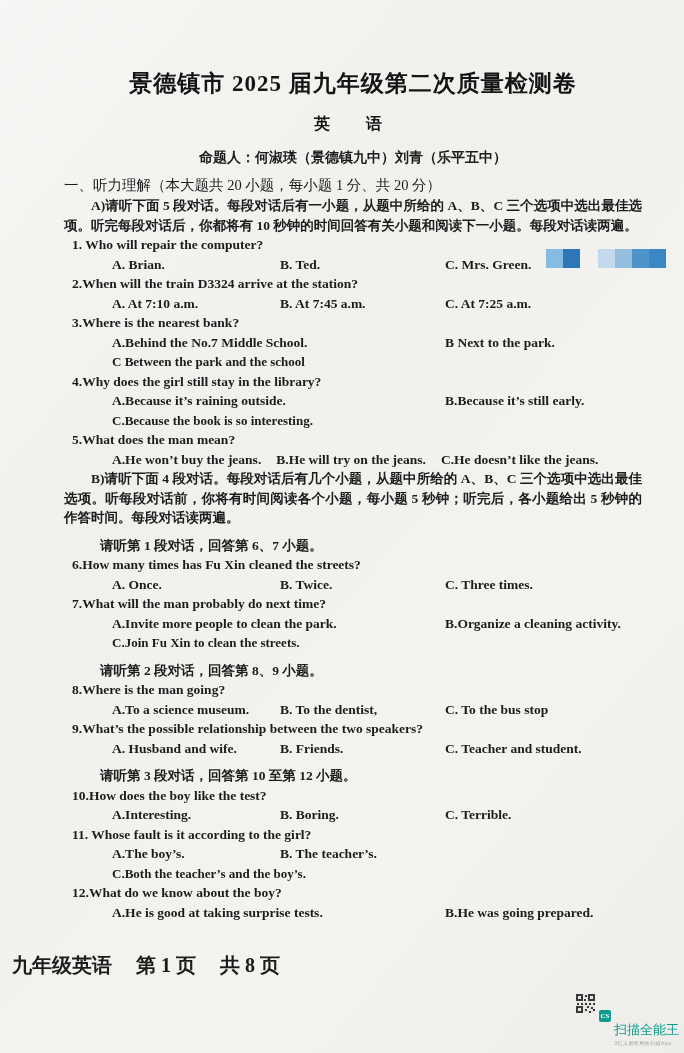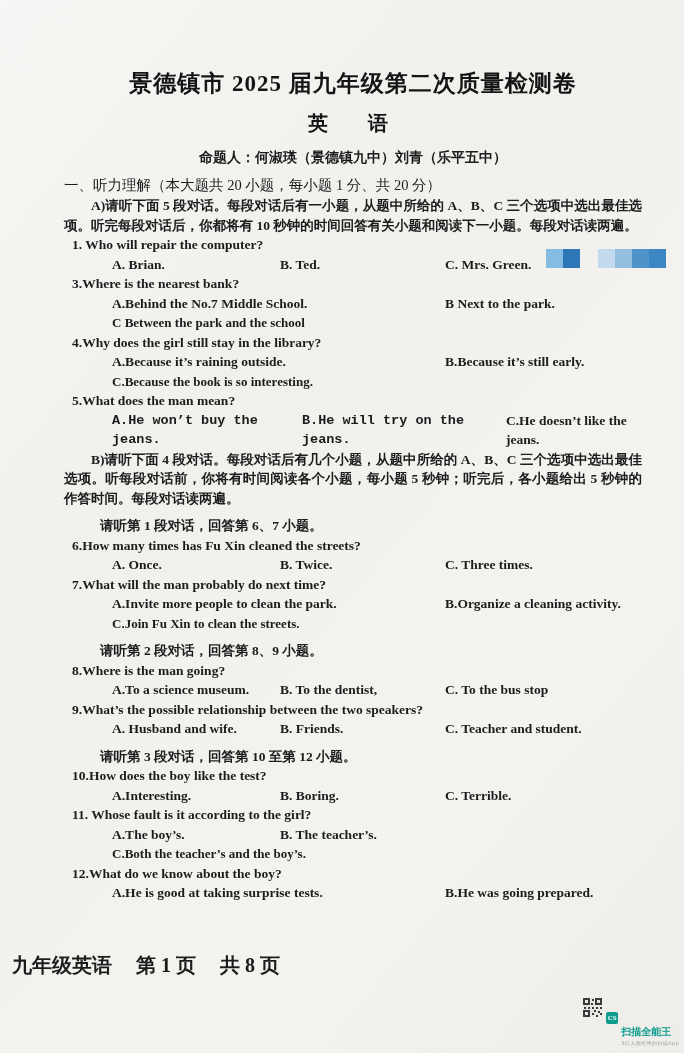--- a/index.html
+++ b/index.html
@@ -12,21 +12,21 @@
     position:relative;width:684px;height:1053px;overflow:hidden;
     background:linear-gradient(130deg,#f7f6f4 0%,#f2f0ed 35%,#f5f3f0 70%,#efede9 100%);
     color:#1c1c1c;
   }
   .content{position:absolute;left:64px;top:70px;width:578px;}
   .title{
     text-align:center;font-size:23px;font-weight:700;letter-spacing:1px;
     line-height:27px;color:#141414;
   }
   .subject{
-    text-align:center;font-size:20px;font-weight:700;letter-spacing:10px;
+    text-align:center;font-size:16px;font-weight:700;letter-spacing:10px;
     margin-top:11px;line-height:31px;color:#141414;
   }
   .authors{
     text-align:center;font-size:14px;font-weight:600;margin-top:10px;line-height:18px;
   }
   .heading{
     font-size:14.5px;font-weight:400;margin-top:8px;line-height:21px;
   }
   .para{
     font-size:13.5px;font-weight:600;line-height:19.5px;
@@ -39,21 +39,21 @@
   .opts{
     display:flex;margin-left:48px;font-size:13.5px;font-weight:700;line-height:19.5px;
   }
   .c1{width:168px;flex:none;}
   .c2{width:165px;flex:none;}
   .c3{flex:1;}
   .c1w{width:333px;flex:none;}
   .optline{
     margin-left:48px;font-size:13px;font-weight:700;line-height:19.5px;
   }
-  .inl{margin-right:15px;font-family:Liberation Mono, monospace;}
+  .inl{margin-right:15px;}
   .prompt{
     font-size:13.5px;font-weight:600;line-height:19.5px;margin-left:36px;margin-top:8px;
   }
   .footer{
     position:absolute;top:952px;left:0;width:100%;text-align:left;
     font-size:20px;font-weight:700;
   }
   .footer span{margin:0 12px;}
   
   .redaction{position:absolute;top:249px;left:546px;display:flex;}
@@ -65,21 +65,21 @@
     font-family:"DejaVu Sans","Liberation Sans",sans-serif;
   }
   .qr{width:19px;height:19px;margin-right:4px;flex:none;}
   .wm-right{display:flex;flex-direction:column;}
   .wm-row{display:flex;align-items:center;}
   .cs-logo{
     width:12px;height:12px;border-radius:2px;color:#fff;
     font-size:7px;font-weight:700;display:flex;align-items:center;justify-content:center;
     margin-right:3px;flex:none;font-family:Liberation Serif, serif;
   }
-  .wm-name{font-size:10px;font-weight:700;margin-top:27px;}
+  .wm-name{font-size:13px;font-weight:400;margin-top:27px;}
   .wm-tagline{font-size:5px;color:#9aa4a2;letter-spacing:.4px;margin-top:1.5px;margin-left:15px;}
 </style>
 </head>
 <body>
 
 <div class="sheet">
 
   <div class="content">
 
     <div class="title">景德镇市 2025 届九年级第二次质量检测卷</div>
@@ -92,20 +92,28 @@
 
     <div>
       <div class="q">1. Who will repair the computer?</div>
       <div class="opts">
         <span class="c1">A. Brian.</span>
         <span class="c2">B. Ted.</span>
         <span class="c3">C. Mrs. Green.</span>
       </div>
     </div>
 
+    <div>
+      <div class="q">2.When will the train D3324 arrive at the station?</div>
+      <div class="opts">
+        <span class="c1">A. At 7:10 a.m.</span>
+        <span class="c2">B. At 7:45 a.m.</span>
+        <span class="c3">C. At 7:25 a.m.</span>
+      </div>
+    </div>
 
     <div>
       <div class="q">3.Where is the nearest bank?</div>
       <div class="opts">
         <span class="c1w">A.Behind the No.7 Middle School.</span>
         <span class="c3">B  Next to the park.</span>
       </div>
       <div class="optline">C Between the park and the school</div>
     </div>
 

